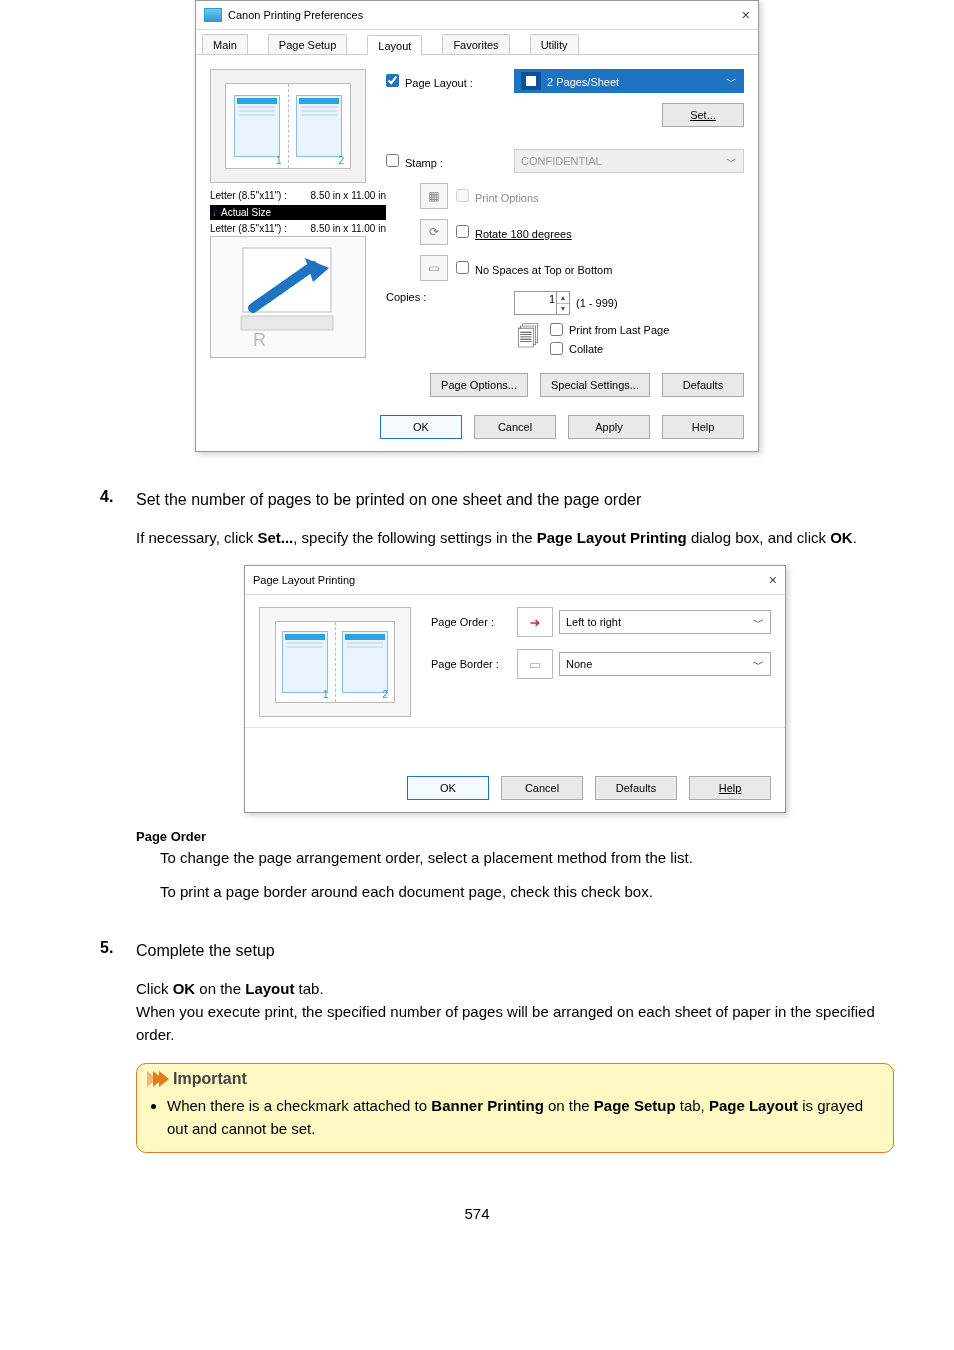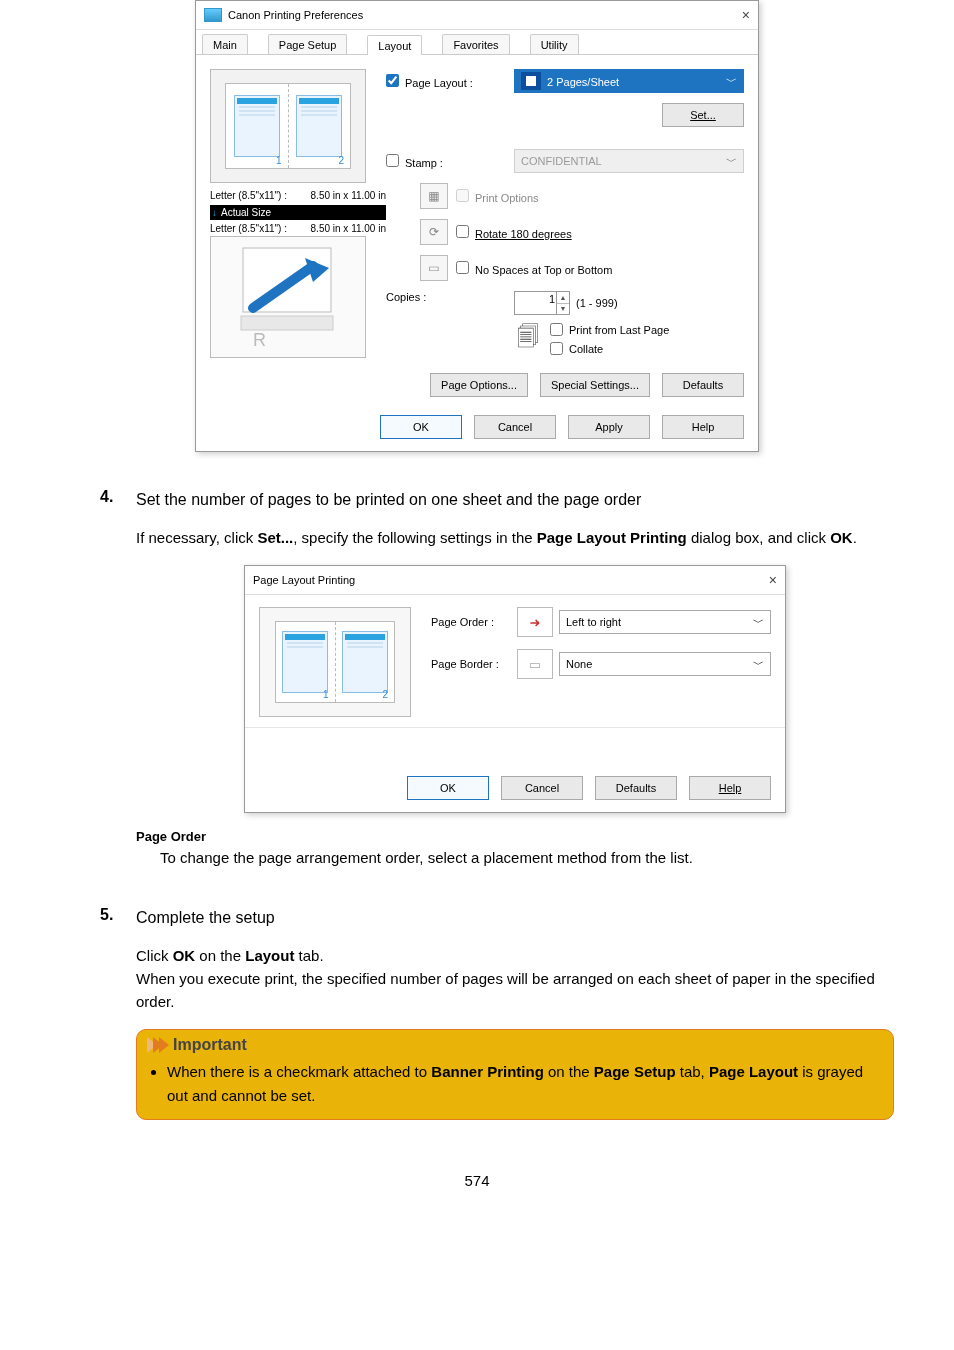--- a/index.html
+++ b/index.html
@@ -66,21 +66,21 @@
 .btnrow.top{padding-top:18px}
 .dlgbtns{display:flex;justify-content:flex-end;gap:6px;padding:8px 14px 12px 14px}
 
 ol{counter-reset:none}
 li.step{list-style:none;position:relative;padding-left:36px;margin:36px 0 0 0}
 li.step .num{position:absolute;left:0;top:0;font-weight:bold;font-size:16px}
 li.step .stxt{font-size:16px;line-height:1.5}
 li.step p{font-size:15px;margin:14px 0 16px 0;line-height:1.55}
 li.step h4{font-size:13px;font-weight:bold;margin:16px 0 2px 0}
 li.step .ind{margin:0 0 10px 24px;font-size:15px}
-.important{border:1px solid #e27c1f;background:#eab308;margin:2px 0 0 36px;border-radius:10px}
+.important{border:1px solid #e27c1f;background:#fef9c3;margin:2px 0 0 36px;border-radius:10px}
 .important .hd{display:flex;align-items:center;padding:6px 10px;font-weight:bold;color:#444}
 .important .chev{display:inline-flex;margin-right:8px}
 .important .chev span{width:0;height:0;border-top:8px solid transparent;border-bottom:8px solid transparent;border-left:10px solid #e27c1f;margin-right:-4px}
 .important .chev span:first-child{border-left-color:#f0b77a}
 .important ul{margin:0 12px 12px 30px;padding:0}
 .important li{font-size:15px;line-height:1.55;list-style:disc}
 .footer{text-align:center;font-size:15px;margin:52px 0 20px 0}
 
 .dialog2{width:540px;margin:0 auto}
 .body2{padding:12px 14px 0 14px;display:flex}
@@ -315,20 +315,21 @@
         <div class="btn">Cancel</div>
         <div class="btn">Defaults</div>
         <div class="btn">
               <span class="und">Help</span>
             </div>
       </div>
     </div>
 
     <h4>Page Order</h4>
     <p class="ind">To change the page arrangement order, select a placement method from the list.</p>
+    <p class="ind">To print a page border around each document page, check this check box.</p>
   </li>
 
   <li class="step">
     <span class="num">5.</span>
     <span class="stxt">Complete the setup</span>
     <p>
       <span>Click </span><b>OK</b><span> on the </span><b>Layout</b><span> tab.</span><br>
       <span>When you execute print, the specified number of pages will be arranged on each sheet of paper in the specified order.</span>
     </p>
 

